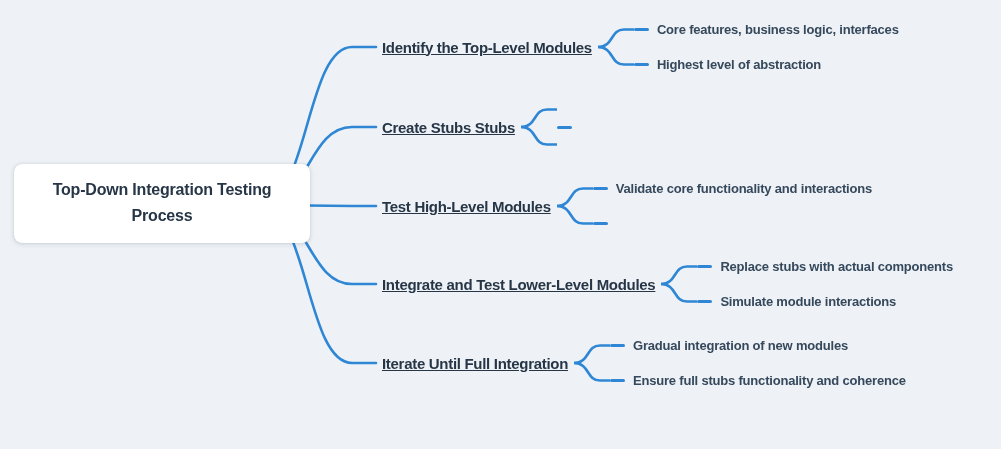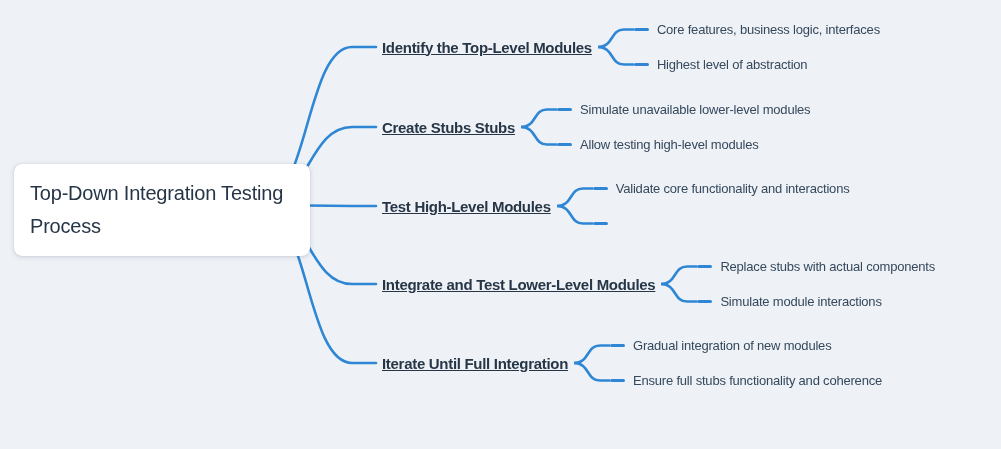--- a/index.html
+++ b/index.html
@@ -15,36 +15,36 @@
   path.link{fill:none;stroke:#2e86d5;stroke-width:2.6;stroke-linecap:round;}
 
   .root-card{
     position:absolute;left:14px;top:164px;width:296px;
     box-sizing:border-box;
     background:#ffffff;border-radius:8px;
     padding:13px 16px;
     box-shadow:0 1px 5px rgba(40,60,90,.18), 0 0 1px rgba(40,60,90,.25);
   }
   .root-card .title{
-    font-size:20px;font-weight:normal;color:#273647;
-    line-height:1.65;letter-spacing:-0.2px;
+    font-size:16px;font-weight:bold;color:#273647;
+    line-height:1.65;letter-spacing:-0.2px;text-align:center;
   }
 
   .branch-group{
     position:absolute;left:382px;height:56px;
     display:flex;align-items:center;white-space:nowrap;
   }
   .branch-label{
     font-size:15px;font-weight:bold;color:#273647;
     letter-spacing:-0.3px;line-height:21px;text-decoration:underline;
   }
   .fork{margin-left:6px;flex:0 0 auto;display:block;}
   .children-col{
     display:flex;flex-direction:column;justify-content:center;
-    height:56px;row-gap:14px;
+    height:56px;row-gap:14px;font-weight:bold;
   }
   .leaf-row{display:flex;align-items:center;height:21px;}
   .leaf-dash{
     width:15px;height:3px;border-radius:2px;background:#2e86d5;
     margin-right:8px;flex:0 0 auto;
   }
   .leaf-label{
     font-size:13px;color:#35485c;letter-spacing:-0.2px;line-height:21px;
   }
   .g1{top:19px;} .g2{top:99px;} .g3{top:178px;} .g4{top:256px;} .g5{top:335px;}
@@ -86,25 +86,20 @@
 
   <div class="branch-group g2">
     <span class="branch-label">Create Stubs Stubs</span>
     <svg class="fork" width="36" height="56" viewBox="0 0 36 56">
       <path class="link" d="M0,28 C16,28 12,10.5 26,10.5 L36,10.5"></path>
       <path class="link" d="M0,28 C16,28 12,45.5 26,45.5 L36,45.5"></path>
     </svg>
     <div class="children-col">
       <div class="leaf-row">
         <span class="leaf-dash"></span>
-        <span class="leaf-label">Simulate unavailable lower-level modules</span>
-      </div>
-      <div class="leaf-row">
-        <span class="leaf-dash"></span>
-        <span class="leaf-label">Allow testing high-level modules</span>
       </div>
     </div>
   </div>
 
   <div class="branch-group g3">
     <span class="branch-label">Test High-Level Modules</span>
     <svg class="fork" width="36" height="56" viewBox="0 0 36 56">
       <path class="link" d="M0,28 C16,28 12,10.5 26,10.5 L36,10.5"></path>
       <path class="link" d="M0,28 C16,28 12,45.5 26,45.5 L36,45.5"></path>
     </svg>

